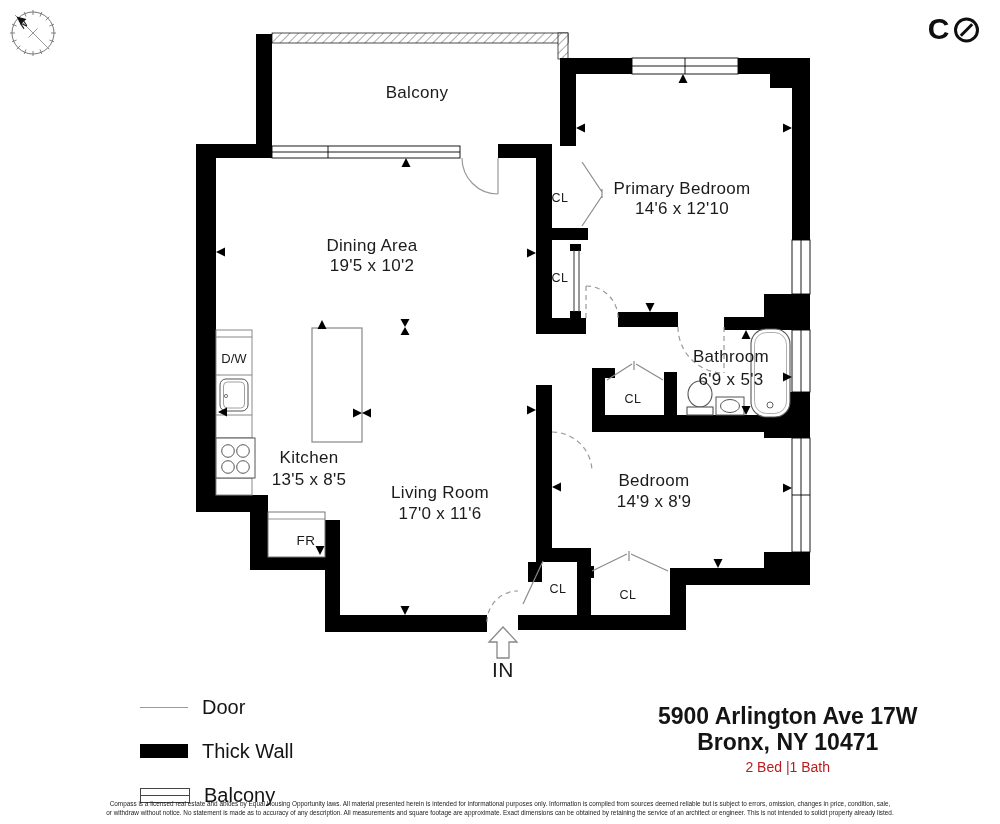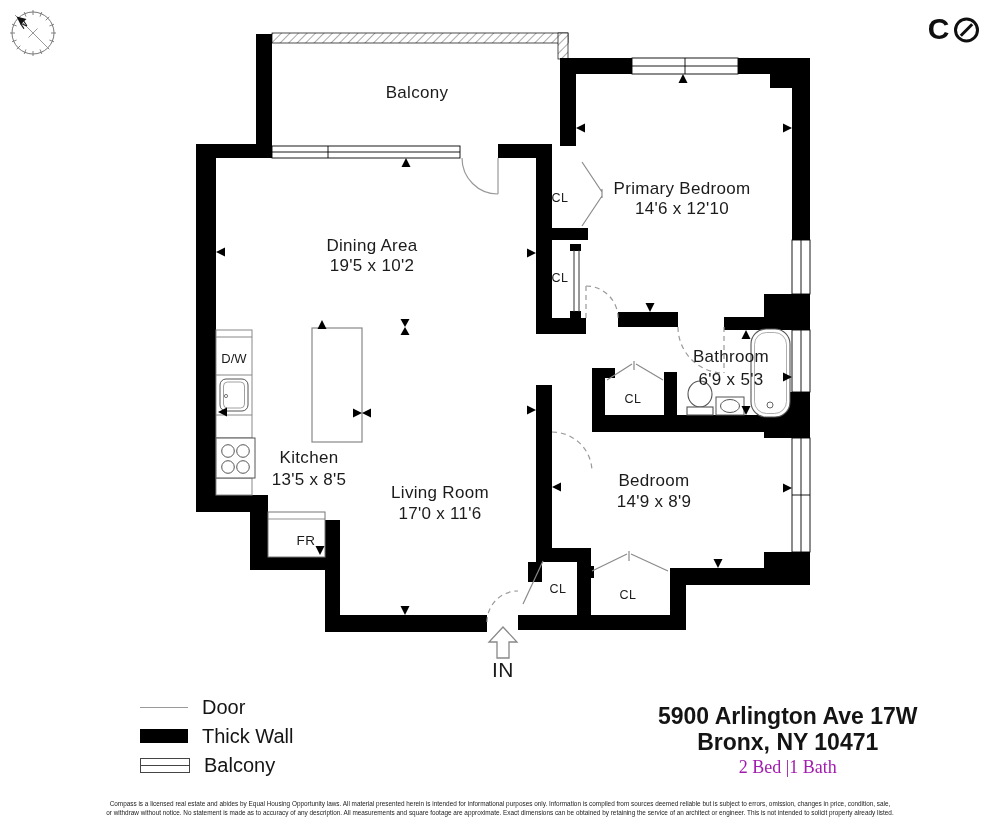--- a/index.html
+++ b/index.html
@@ -9,31 +9,31 @@
   .room-name{font-size:17px;letter-spacing:.3px;}
   .room-dims{font-size:17px;letter-spacing:.3px;}
   .cl-label{font-size:12.5px;letter-spacing:.5px;}
   .dw-label{font-size:13px;}
   .fr-label{font-size:13.5px;letter-spacing:.5px;}
   .in-label{font-size:21px;letter-spacing:.5px;}
   .north-label{font-size:9px;font-weight:bold;font-style:italic;}
   .logo{position:absolute;top:12px;right:18px;display:flex;align-items:center;
         font-size:30px;font-weight:600;letter-spacing:2.5px;color:#0f0f0f;}
   .logo svg{margin:0 2px 0 1px;}
-  .legend{position:absolute;left:140px;top:697px;display:flex;flex-direction:column;gap:9px;}
+  .legend{position:absolute;left:140px;top:697px;display:flex;flex-direction:column;gap:24px;}
   .legend-row{display:flex;align-items:center;gap:14px;height:20px;}
   .legend-swatch{width:48px;flex:0 0 48px;}
   .swatch-door{height:0;border-top:1.5px solid #9a9a9a;}
   .swatch-wall{height:14px;background:#000;}
   .swatch-window{height:13px;border:1.2px solid #444;background:#fff;display:flex;align-items:center;}
   .swatch-window .mid{width:100%;height:0;border-top:1.2px solid #444;}
   .legend-label{font-size:20px;color:#141414;}
   .listing{position:absolute;left:658px;top:703px;line-height:26px;text-align:center;}
   .listing .addr{font-size:23px;font-weight:bold;color:#141414;}
-  .listing .bb{font-size:18px;color:#a21caf;line-height:24px;font-family:Liberation Serif, serif;}
+  .listing .bb{font-size:14px;color:#b91c1c;line-height:24px;}
   .disclaimer{position:absolute;left:8px;right:8px;top:799px;font-size:6.4px;
               line-height:9px;color:#222;text-align:center;}
 </style>
 </head>
 <body>
 
 <div class="page">
 
   
   <div class="logo">

